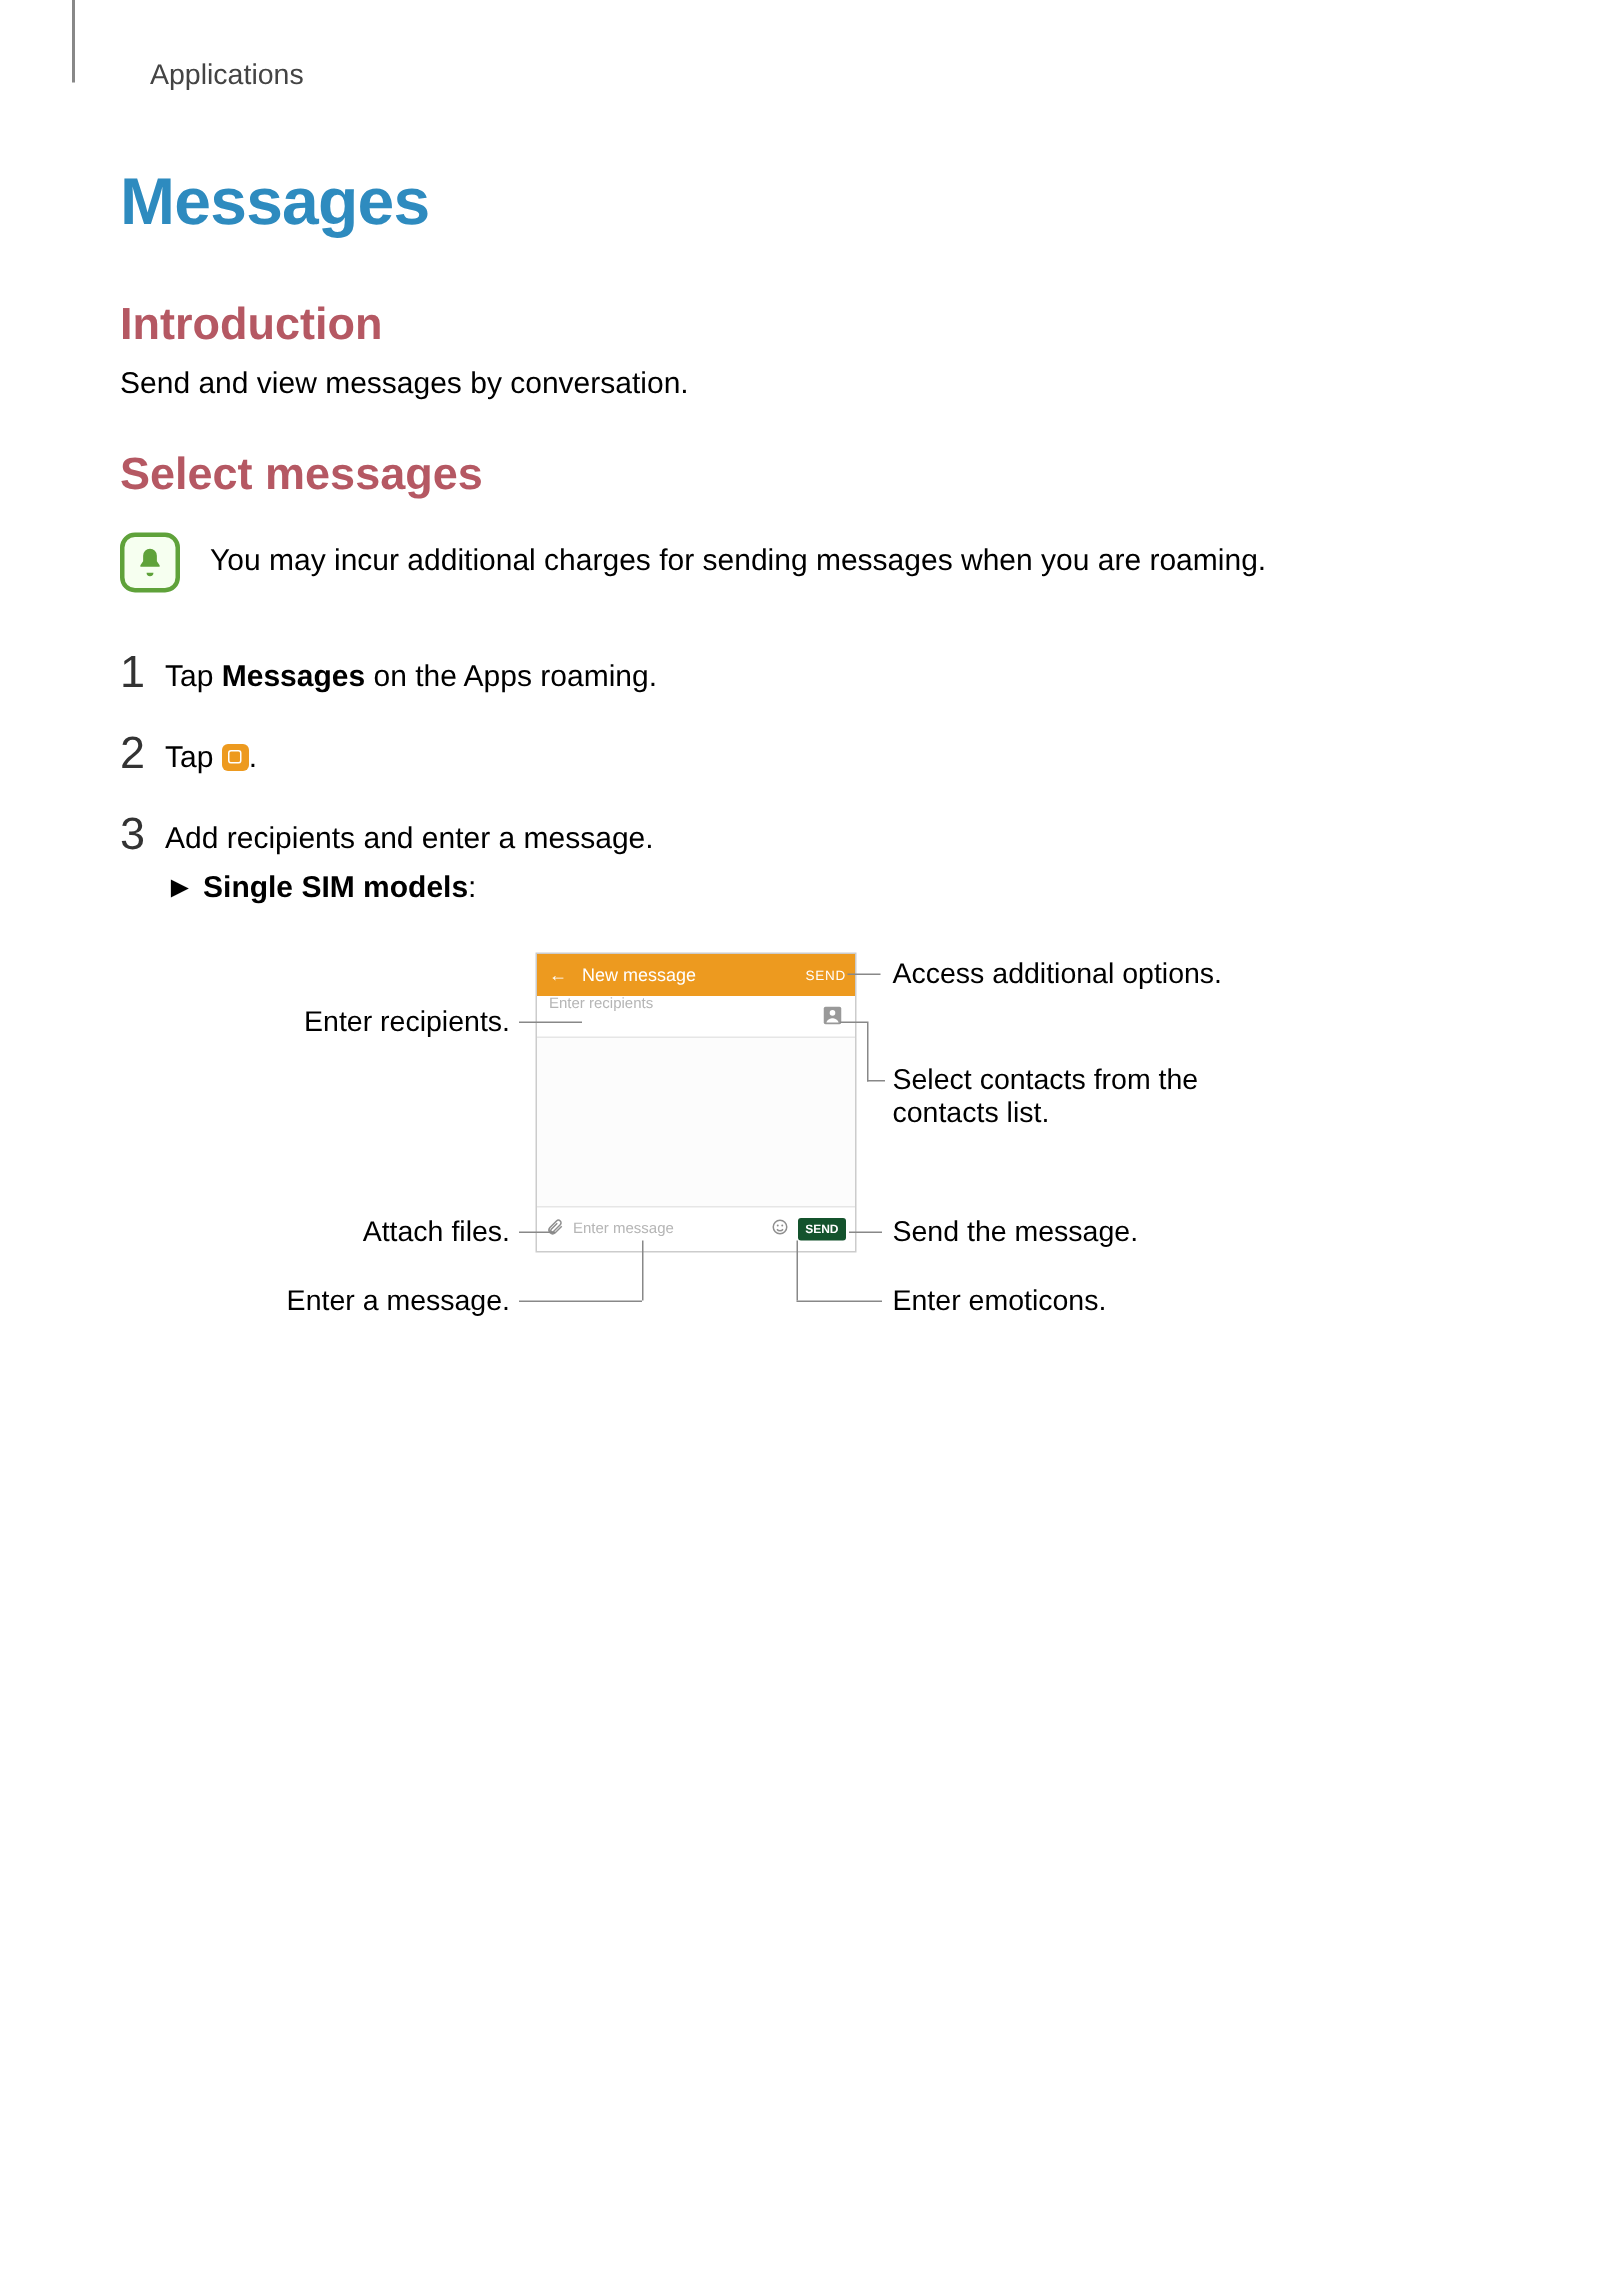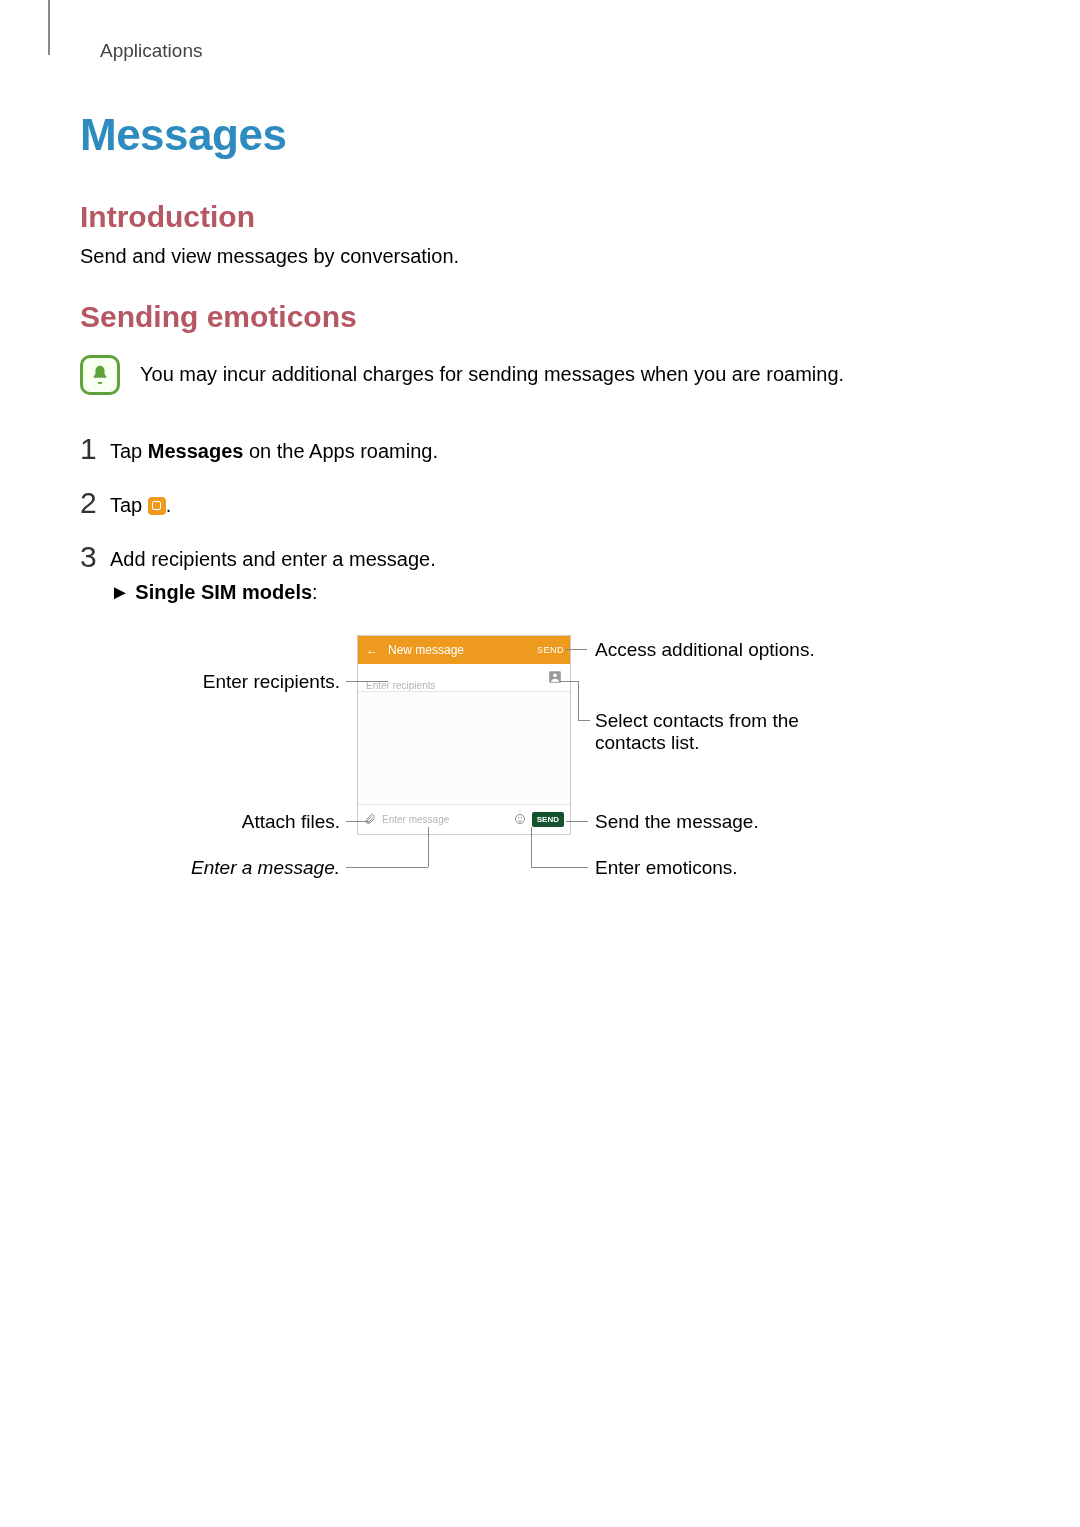--- a/index.html
+++ b/index.html
@@ -157,21 +157,21 @@
     box-sizing: border-box;
     position: relative;
   }
   .phone-header .arrow { margin-right: 10px; font-size: 12px; }
   .phone-header .more {
     position: absolute; right: 6px; font-size: 9px; letter-spacing: 0.5px;
   }
   .phone-recip {
     height: 28px;
     border-bottom: 1px solid #e6e6e6;
-    display:flex; align-items:flex-end;
+    display:flex; align-items:flex-start;
     padding: 0 8px;
     box-sizing: border-box;
     position: relative;
   }
   .phone-recip .ph {
     color:#b5b5b5; font-size:10px;
   }
   .phone-recip .contact-icon{
     position:absolute; right:8px; top:6px;
     width:14px; height:14px;
@@ -231,21 +231,21 @@
 
   <div class="tab-mark"></div>
 
   <div class="breadcrumb">Applications</div>
 
   <div class="h1">Messages</div>
 
   <div class="h2 intro">Introduction</div>
   <div class="body-intro">Send and view messages by conversation.</div>
 
-  <div class="h2 sending">Sending emoticons</div>
+  <div class="h2 sending">Select messages</div>
 
   <div class="note-row">
     <span class="note-icon">
       <svg width="22" height="22" viewBox="0 0 24 24">
         <path d="M12 2a5 5 0 0 0-5 5v4l-2 3v1h14v-1l-2-3V7a5 5 0 0 0-5-5zm0 20a2.5 2.5 0 0 0 2.5-2.5h-5A2.5 2.5 0 0 0 12 22z" fill="#5fa23a"></path>
       </svg>
     </span>
     <span class="note-text">You may incur additional charges for sending messages when you are roaming.</span>
   </div>
 
@@ -310,21 +310,21 @@
         <span class="send-btn">SEND</span>
       </div>
     </div>
 
     <div class="callout left" style="right:740px; top:36px;">Enter recipients.</div>
     <div class="leader" style="left:346px; top:46px; width:42px;"></div>
 
     <div class="callout left" style="right:740px; top:176px;">Attach files.</div>
     <div class="leader" style="left:346px; top:186px; width:24px;"></div>
 
-    <div class="callout left" style="right:740px; top:222px;font-style:italic;">Enter a message.</div>
+    <div class="callout left" style="right:740px; top:222px;">Enter a message.</div>
     <div class="leader" style="left:346px; top:232px; width:82px;"></div>
     <div class="leader-v" style="left:428px; top:192px; height:40px;"></div>
 
     <div class="callout right" style="left:595px; top:4px;">Access additional options.</div>
     <div class="leader" style="left:565px; top:14px; width:22px;"></div>
 
     <div class="callout right" style="left:595px; top:75px; white-space:normal; width:260px;">Select contacts from the contacts list.</div>
     <div class="leader-v" style="left:578px; top:46px; height:40px;"></div>
     <div class="leader" style="left:560px; top:46px; width:18px;"></div>
     <div class="leader" style="left:578px; top:85px; width:12px;"></div>

